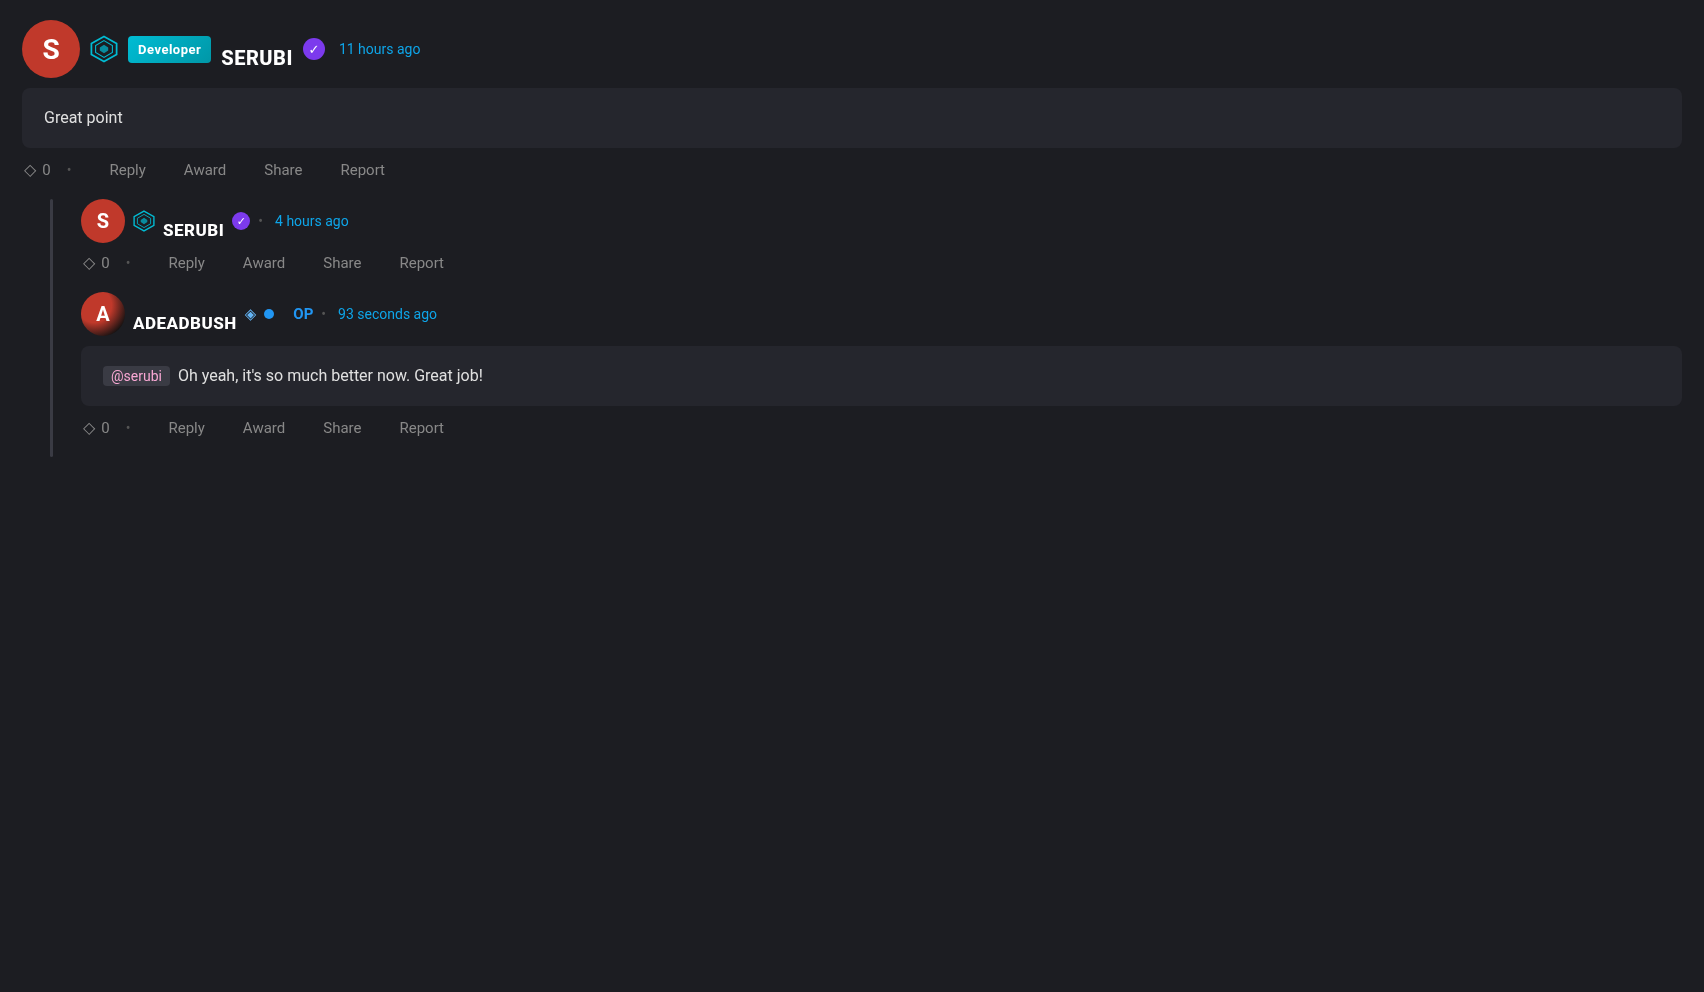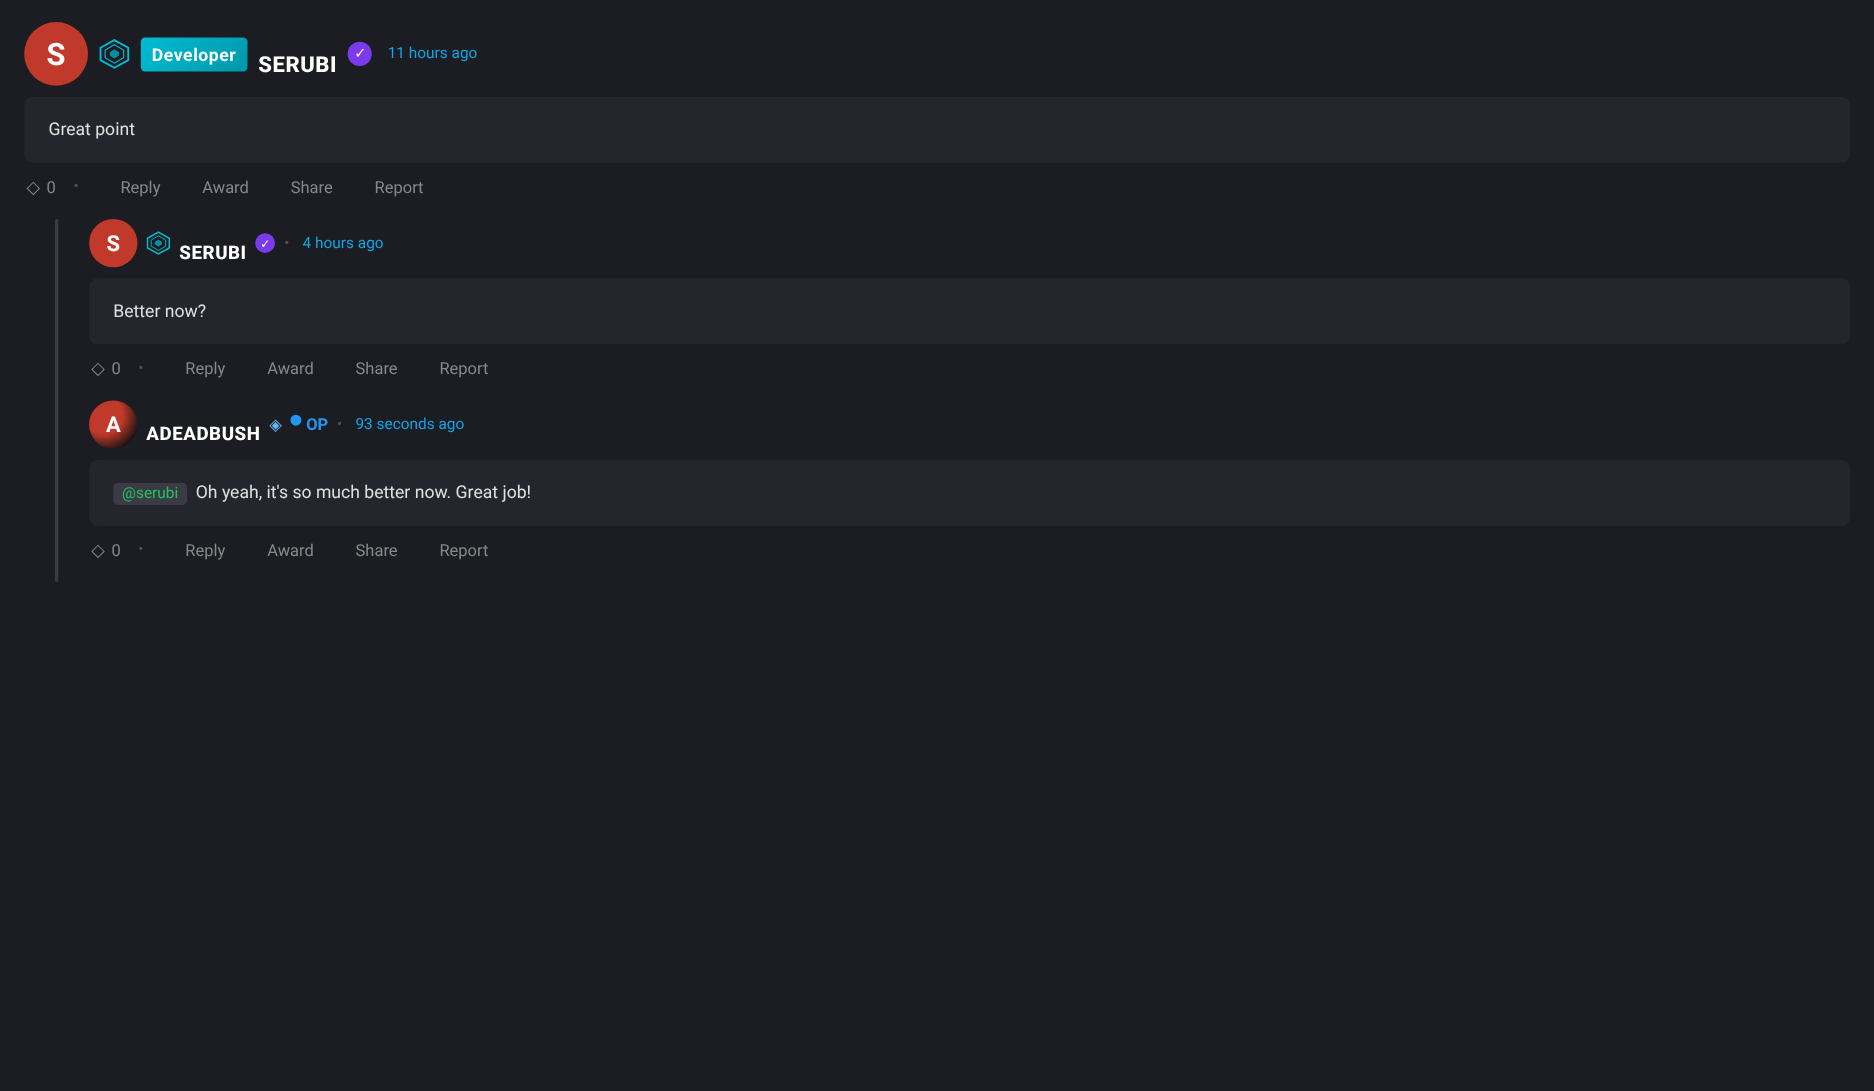--- a/index.html
+++ b/index.html
@@ -49,21 +49,21 @@
       font-size: 20px;
     }
 
     .avatar-adeadbush {
       background: radial-gradient(circle at 30% 30%, #c0392b 40%, #111 80%);
     }
 
     .dev-badge {
       background: linear-gradient(135deg, #00bcd4, #0097a7);
       color: #fff;
-      font-size: 16px;
+      font-size: 13px;
       font-weight: 700;
       padding: 6px 10px;
       border-radius: 4px;
       letter-spacing: 0.5px;
     }
 
     .username {
       font-size: 20px;
       font-weight: 800;
       color: #ffffff;
@@ -105,21 +105,21 @@
       border-radius: 8px;
       padding: 18px 22px;
       margin-bottom: 12px;
       font-size: 16px;
       color: #e0e0e0;
       line-height: 1.5;
     }
 
     .mention-tag {
       background: #3a3b44;
-      color: #22c55e;
+      color: #f9a8d4;
       padding: 2px 8px;
       border-radius: 4px;
       font-size: 14px;
       margin-right: 4px;
     }
 
     .comment-actions {
       display: flex;
       align-items: center;
       gap: 16px;
@@ -187,21 +187,22 @@
       display: flex;
       align-items: center;
       gap: 8px;
       margin-bottom: 10px;
     }
 
     .op-badge {
       background: transparent;
       border: none;
       display: flex;
-      gap: 4px;
+      align-items: center;
+      gap: 19px;
     }
 
     .op-dot {
       width: 10px;
       height: 10px;
       background: #2196f3;
       border-radius: 50%;
       flex-shrink: 0;
     }
 
@@ -284,21 +285,20 @@
               <polygon points="20,2 38,12 38,28 20,38 2,28 2,12" fill="none" stroke="#00bcd4" stroke-width="2.5"></polygon>
               <polygon points="20,8 32,15 32,25 20,32 8,25 8,15" fill="none" stroke="#00bcd4" stroke-width="1.5"></polygon>
               <polygon points="20,14 26,18 26,22 20,26 14,22 14,18" fill="#00bcd4" opacity="0.7"></polygon>
             </svg>
           </span>
           <span class="username username-sm">SERUBI</span>
           <span class="verified-icon verified-icon-sm">✓</span>
           <span class="dot-sep">•</span>
           <span class="timestamp">4 hours ago</span>
         </div>
-        <div class="comment-body">Better now?</div>
         <div class="comment-actions">
           <div class="vote-section">
             <span class="upvote-icon">◇</span>
             <span class="vote-count">0</span>
           </div>
           <span class="dot-sep">•</span>
           <button class="action-btn">Reply</button>
           <button class="action-btn">Award</button>
           <button class="action-btn">Share</button>
           <button class="action-btn">Report</button>

